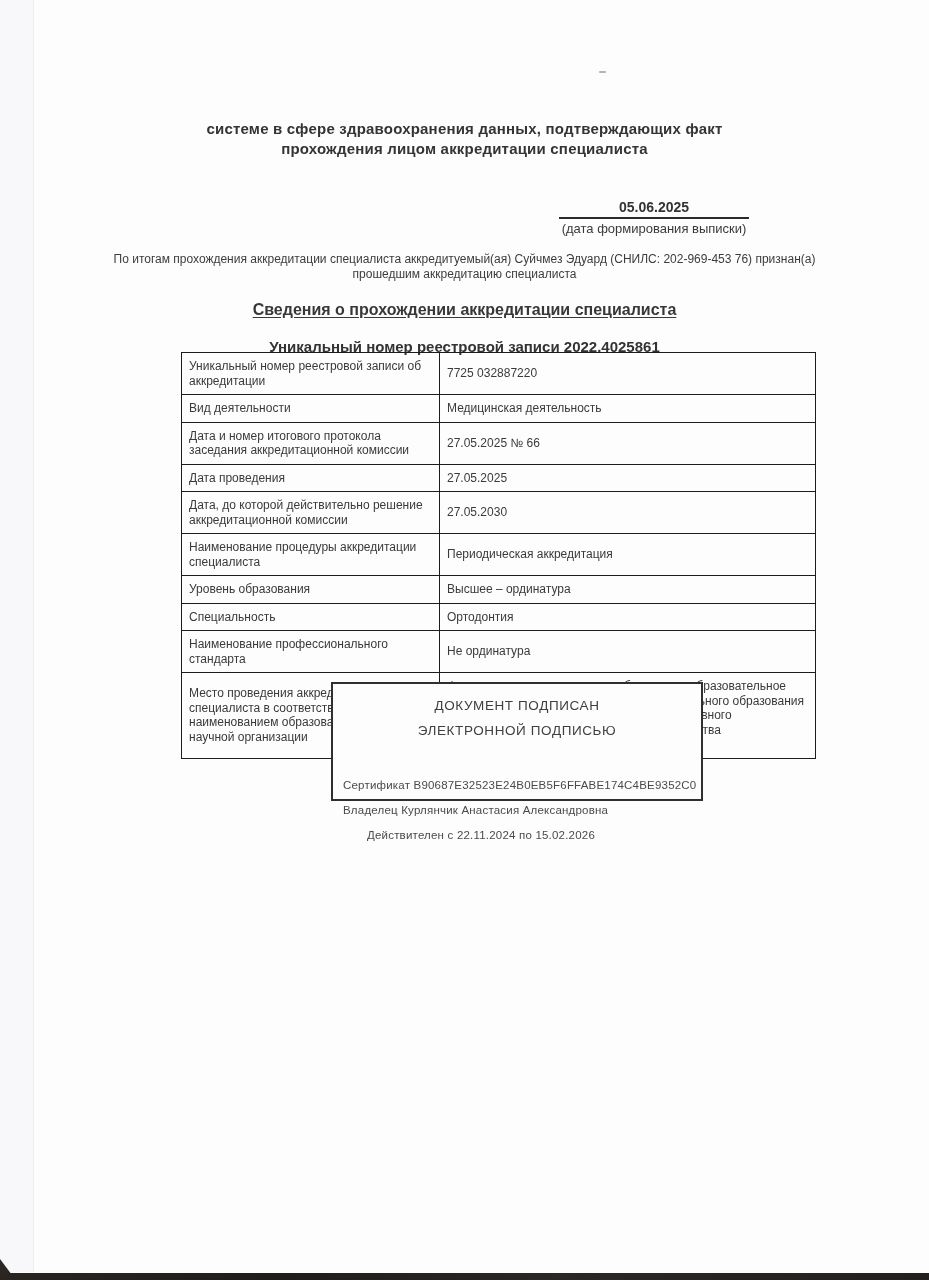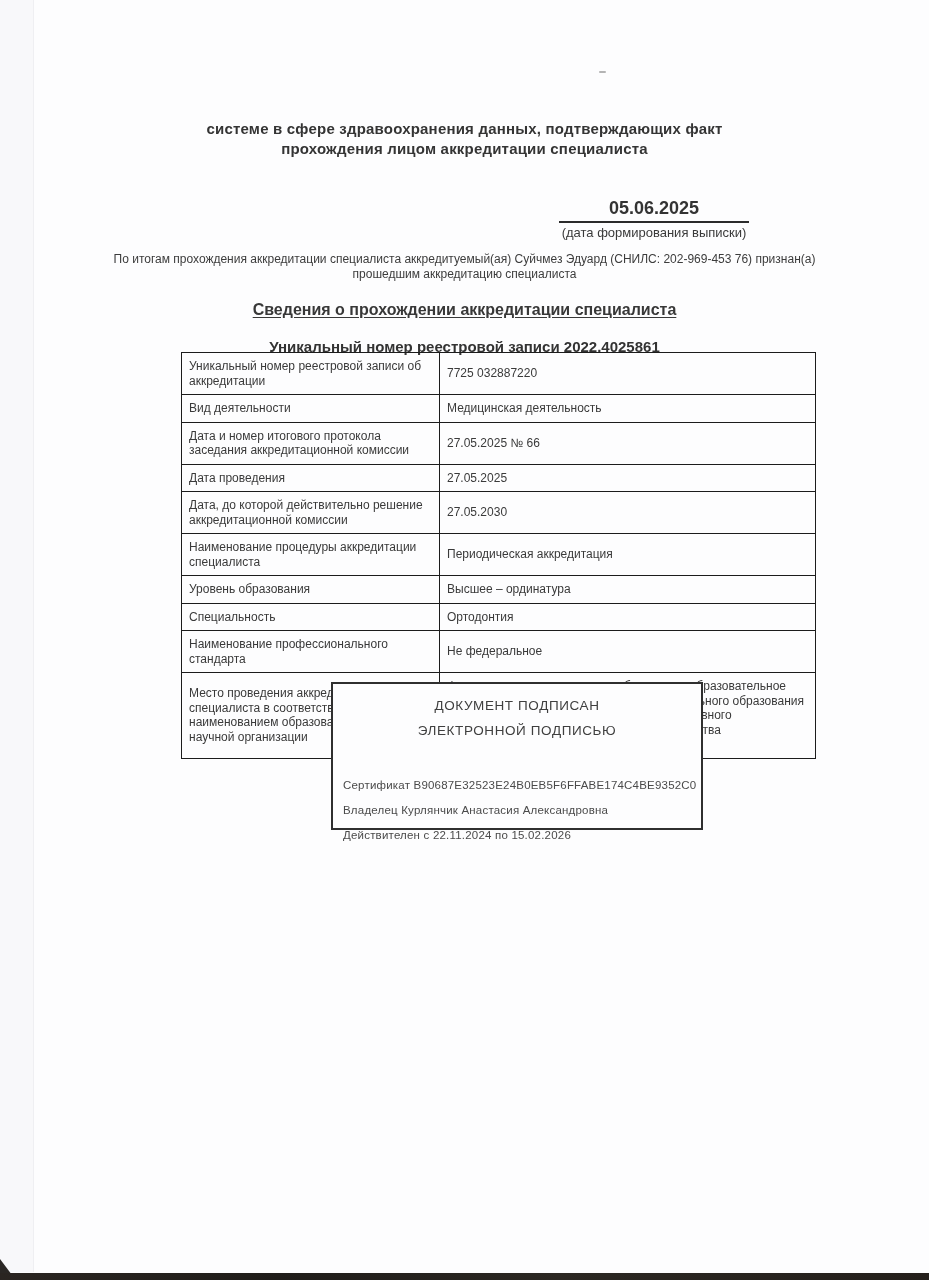--- a/index.html
+++ b/index.html
@@ -34,21 +34,21 @@
 
   .doc-title{
     position:absolute;top:119px;left:0;width:929px;
     text-align:center;font-weight:bold;font-size:15px;line-height:20px;
     color:#343434;letter-spacing:.2px;
   }
   .date-block{
     position:absolute;top:198px;left:548px;width:212px;text-align:center;
   }
   .date-value{
-    display:inline-block;min-width:190px;font-weight:bold;font-size:18px;
+    display:inline-block;min-width:190px;font-weight:bold;font-size:14px;
     padding-bottom:2px;border-bottom:2px solid #2b2b2b;color:#333;
   }
   .date-caption{font-size:13px;color:#3a3a3a;margin-top:2px;}
 
   .intro{
     position:absolute;top:252px;left:0;width:929px;text-align:center;
     font-size:12px;line-height:15px;color:#3c3c3c;
   }
   .section-heading{
     position:absolute;top:301px;left:0;width:929px;text-align:center;
@@ -66,29 +66,29 @@
   }
   .acc-table td{
     border:1.6px solid #1c1c1c;
     font-size:12px;line-height:14.5px;color:#3a3a3a;
     padding:6px 8px 6px 7px;vertical-align:middle;
   }
   .acc-table td.lbl{width:242px;}
   .acc-table td.val{width:360px;}
 
   .sig-box{
-    position:absolute;left:331px;top:682px;width:372px;height:148px;
+    position:absolute;left:331px;top:682px;width:372px;height:119px;
     border:2px solid #2f2f2f;background:#fdfdfe;box-sizing:border-box;
   }
   .sig-line1{margin-top:14px;text-align:center;font-size:13.5px;color:#3f3f3f;letter-spacing:.6px;}
   .sig-line2{margin-top:10px;text-align:center;font-size:13.5px;color:#3f3f3f;letter-spacing:.6px;}
   .sig-small{position:absolute;left:10px;right:8px;font-size:11.5px;color:#4a4a4a;letter-spacing:.2px;white-space:nowrap;}
   .sig-cert{top:95px;}
   .sig-owner{top:120px;}
-  .sig-valid{top:145px;}
+  .sig-valid{top:145px;margin-left:24px;}
 </style>
 </head>
 <body>
 
 <div class="page">
 
   <div class="scan-left-tint"></div>
   <div class="scan-left-edge"></div>
   <div class="scan-speck"></div>
 
@@ -142,21 +142,21 @@
       <tr>
         <td class="lbl">Уровень образования</td>
         <td class="val">Высшее – ординатура</td>
       </tr>
       <tr>
         <td class="lbl">Специальность</td>
         <td class="val">Ортодонтия</td>
       </tr>
       <tr>
         <td class="lbl">Наименование профессионального стандарта</td>
-        <td class="val">Не федеральное</td>
+        <td class="val">Не ординатура</td>
       </tr>
       <tr>
         <td class="lbl">Место проведения аккредитации специалиста в соответствии с полным наименованием образовательной и (или) научной организации</td>
         <td class="val">федеральное государственное бюджетное образовательное учреждение дополнительного профессионального образования "Российская медицинская академия непрерывного профессионального образования" Министерства здравоохранения Российской Федерации</td>
       </tr>
     </tbody>
   </table>
 
   <div class="sig-box">
     <div class="sig-line1">ДОКУМЕНТ ПОДПИСАН</div>

